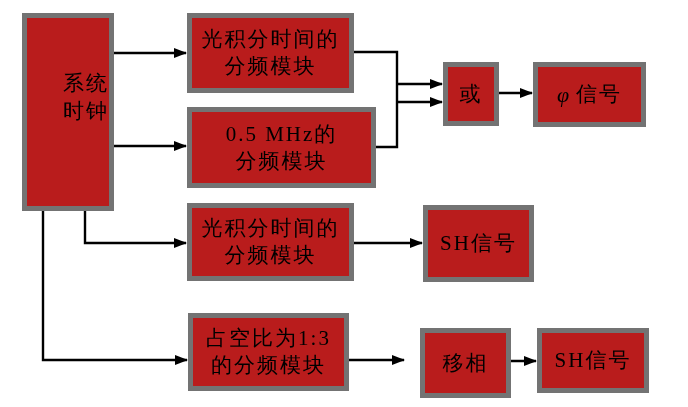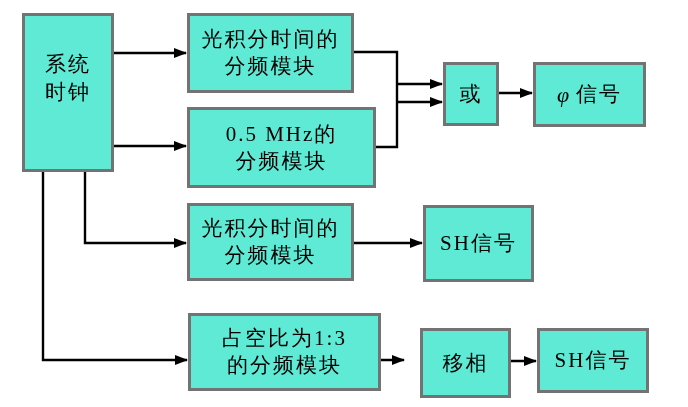--- a/index.html
+++ b/index.html
@@ -22,41 +22,41 @@
     top: 0;
   }
   .wires polyline, .wires line {
     fill: none;
     stroke: #000000;
     stroke-width: 2.4;
   }
   .box {
     position: absolute;
     box-sizing: border-box;
-    border: 3px solid #737373;
-    background: #5eead4;
+    border: 5px solid #737373;
+    background: #b91c1c;
     display: flex;
     flex-direction: column;
     align-items: center;
     justify-content: center;
     text-align: center;
     font-size: 21px;
     letter-spacing: 2px;
     line-height: 27px;
     white-space: nowrap;
   }
   .box span { display: block; }
-  #clock-box { left: 22px; top: 13px; width: 92px; height: 159px; padding-bottom: 30px; line-height: 28px; }
+  #clock-box { left: 22px; top: 13px; width: 92px; height: 198px; padding-bottom: 30px; line-height: 28px; align-items: flex-end; }
   #divider-top-box { left: 187px; top: 13px; width: 167px; height: 80px; }
   #mhz-divider-box { left: 187px; top: 107px; width: 189px; height: 81px; }
   #or-box { left: 443px; top: 62px; width: 56px; height: 64px; }
   #phi-box { left: 533px; top: 62px; width: 113px; height: 65px; flex-direction: row; }
   #divider-mid-box { left: 187px; top: 203px; width: 167px; height: 78px; }
   #sh-box { left: 423px; top: 205px; width: 111px; height: 77px; }
-  #duty-divider-box { left: 188px; top: 313px; width: 193px; height: 78px; }
+  #duty-divider-box { left: 188px; top: 313px; width: 161px; height: 78px; }
   #phase-shift-box { left: 405px; top: 328px; width: 91px; height: 70px; margin-left: 15px; }
   #rs-box { left: 537px; top: 328px; width: 112px; height: 65px; }
   .phi-symbol {
     font-style: italic;
     margin-right: 5px;
     font-size: 22px;
   }
 </style>
 </head>
 <body>

